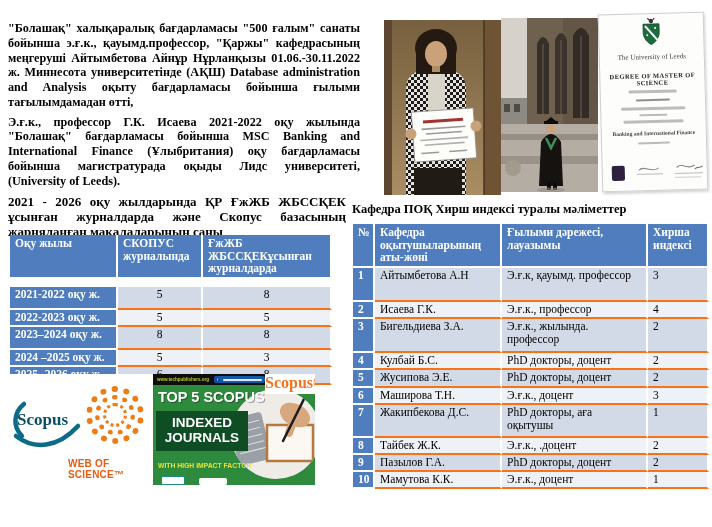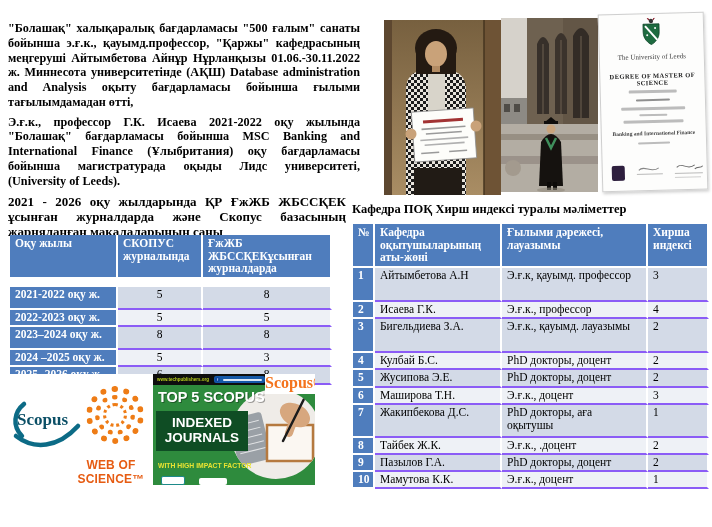--- a/index.html
+++ b/index.html
@@ -19,21 +19,21 @@
   table{border-collapse:separate;border-spacing:0;table-layout:fixed;}
   td,th{box-sizing:border-box;font-family:"Liberation Serif",serif;}
   .hdr{background:#4f7dbd;color:#fff;font-weight:bold;text-align:left;
        vertical-align:top;padding:2px 5px;border-right:2px solid #fff;
        border-bottom:2px solid #fff;font-size:11.5px;line-height:1.1;}
   .blue-cell{background:#4f7dbd;color:#fff;font-weight:bold;padding:1px 5px;
        border-right:2px solid #fff;border-bottom:2px solid #fff;font-size:11.5px;
        vertical-align:top;}
   .band-a{background:#d3dae7;}
   .band-b{background:#eef1f6;}
-  .body-cell{border-right:2px solid #fff;border-bottom:2px solid #8b5cf6;
+  .body-cell{border-right:2px solid #fff;border-bottom:2px solid #f97316;
        font-size:11.5px;vertical-align:top;padding:1px 5px;line-height:1.15;}
 
   
   .pub-table{position:absolute;left:10px;top:235px;width:322px;}
   .pub-table .val{text-align:center;}
   .pub-table .spacer td{background:#fff;border:none;height:8px;padding:0;}
 
   
   .hirsch-title{position:absolute;left:352px;top:202px;width:356px;
        font-weight:bold;font-size:12.5px;}
@@ -60,22 +60,22 @@
   
   .logos-box{position:absolute;left:8px;top:374px;width:145px;height:110px;background:#fff;}
   .scopus-logo{position:absolute;left:2px;top:24px;width:72px;height:60px;}
   .scopus-word{position:absolute;left:7px;top:12px;font-family:"Liberation Serif",serif;
         font-weight:bold;font-size:17px;color:#0b4f66;}
   .wos-rings{position:absolute;left:78px;top:12px;width:58px;height:58px;}
   .wos-ring{position:absolute;border-radius:50%;border-style:dotted;border-color:#ee7c16;box-sizing:border-box;}
   .wos-ring.r1{left:0;top:0;width:58px;height:58px;border-width:6px;}
   .wos-ring.r2{left:9px;top:9px;width:40px;height:40px;border-width:5px;}
   .wos-ring.r3{left:17px;top:17px;width:24px;height:24px;border-width:3px;}
-  .wos-word{position:absolute;left:60px;top:84px;width:86px;text-align:center;
-        font-family:"Liberation Sans",sans-serif;font-weight:bold;font-size:12px;
+  .wos-word{position:absolute;left:60px;top:84px;width:86px;
+        font-family:"Liberation Sans",sans-serif;font-weight:bold;font-size:10px;
         color:#e65c13;letter-spacing:.2px;}
 
   
   .banner{position:absolute;left:153px;top:374px;width:162px;height:111px;
         background:#2e8b3d;font-family:"Liberation Sans",sans-serif;overflow:hidden;}
   .banner-topbar{position:absolute;left:0;top:0;width:112px;height:11px;background:#0e0e0e;
         display:flex;align-items:center;}
   .banner-url{color:#b8cf1d;font-size:4.5px;font-weight:bold;margin-left:4px;white-space:nowrap;}
   .fb-badge{margin-left:5px;width:52px;height:7px;background:#1458a8;border-radius:2px;
         display:flex;align-items:center;}
@@ -327,21 +327,21 @@
     </tr>
     <tr class="row-norm">
       <td class="blue-cell">2</td>
       <td class="body-cell band-b">Исаева Г.К.</td>
       <td class="body-cell band-b">Э.ғ.к., профессор</td>
       <td class="body-cell band-b">4</td>
     </tr>
     <tr class="row-tall">
       <td class="blue-cell">3</td>
       <td class="body-cell band-a">Бигельдиева З.А.</td>
-      <td class="body-cell band-a">Э.ғ.к., қауымд. лауазымы</td>
+      <td class="body-cell band-a">Э.ғ.к., жылында. профессор</td>
       <td class="body-cell band-a">2</td>
     </tr>
     <tr class="row-norm">
       <td class="blue-cell">4</td>
       <td class="body-cell band-b">Кулбай Б.С.</td>
       <td class="body-cell band-b">PhD докторы, доцент</td>
       <td class="body-cell band-b">2</td>
     </tr>
     <tr class="row-norm">
       <td class="blue-cell">5</td>

